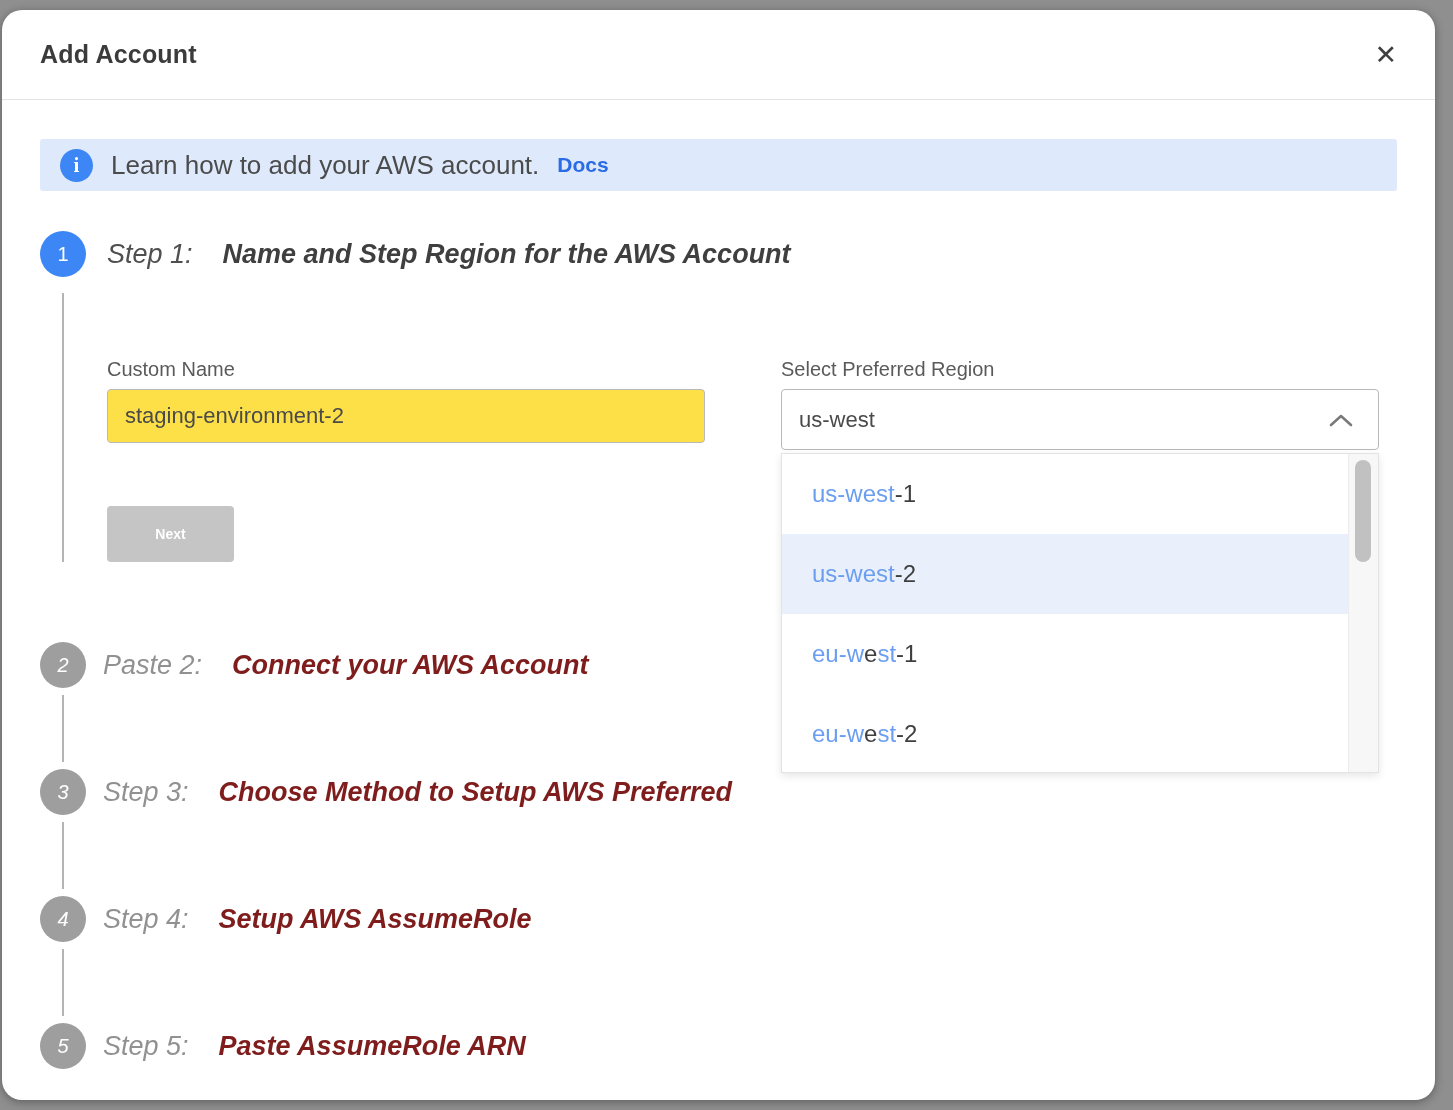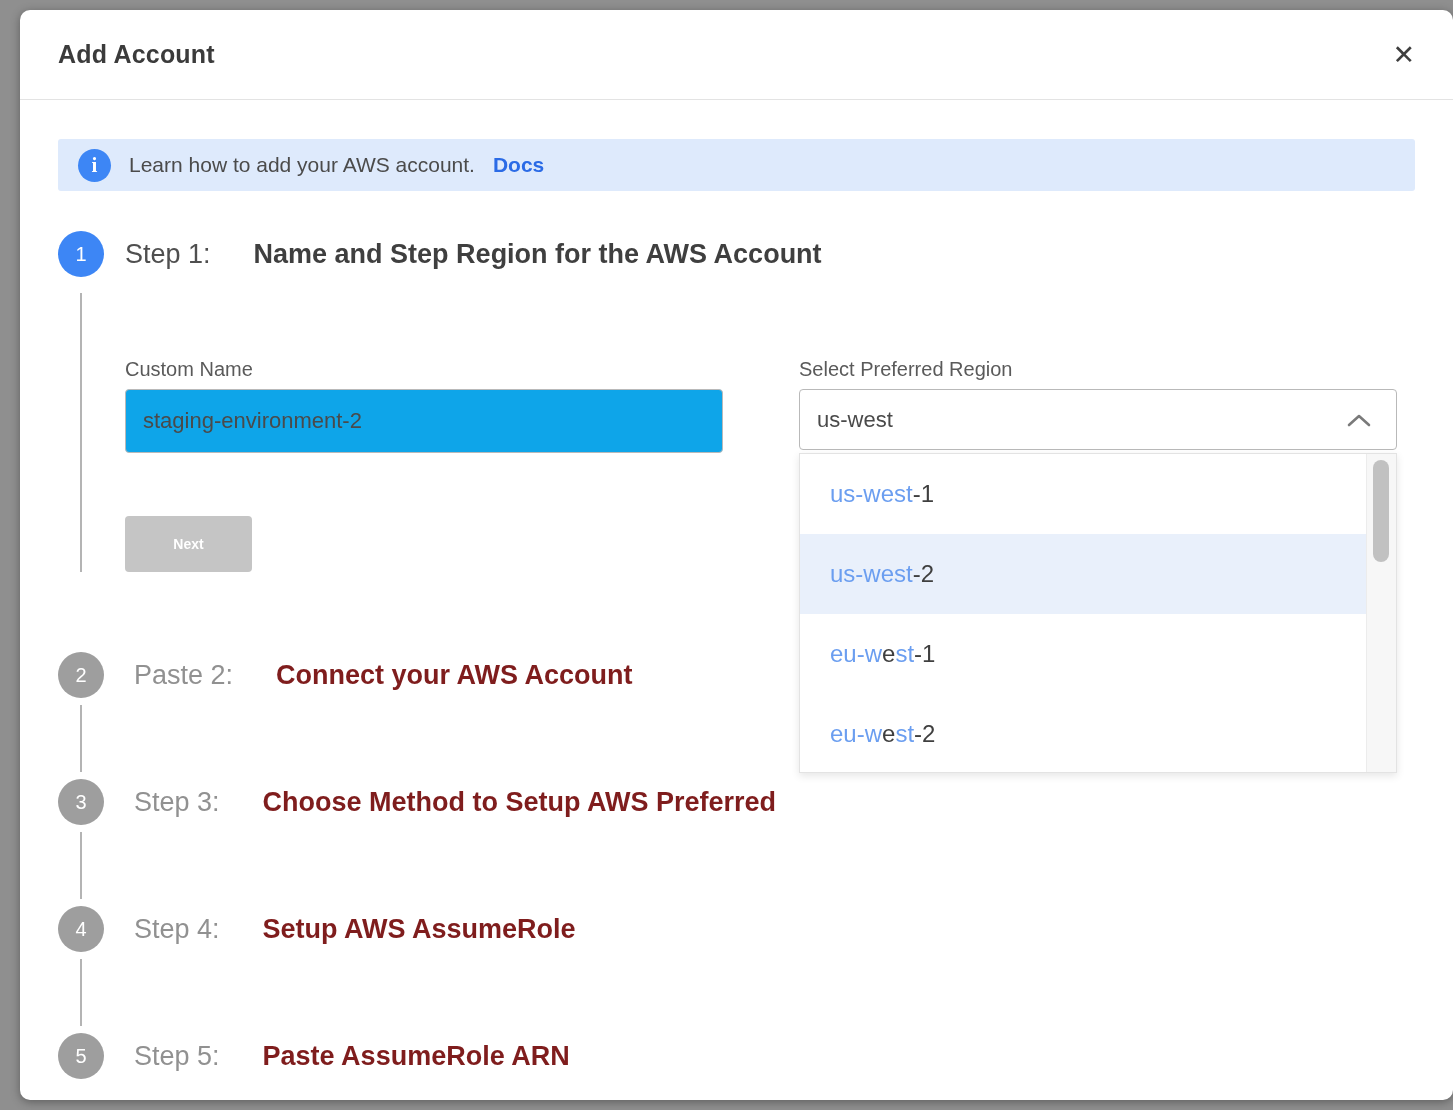--- a/index.html
+++ b/index.html
@@ -14,24 +14,24 @@
   }
   *{box-sizing:border-box;margin:0;padding:0;}
   html,body{width:1453px;height:1110px;}
   body{
     background:#8f8f8f;
     font-family:"Liberation Sans","DejaVu Sans",sans-serif;
     position:relative;
   }
   .modal{
     position:absolute;
-    left:20px;top:10px;
+    left:2px;top:10px;
     width:1433px;height:1090px;
     background:#ffffff;
-    border-radius:10px;
+    border-radius:20px;
     overflow:hidden;
     box-shadow:0 2px 10px rgba(0,0,0,.35);
   }
   
   .modal-header{
     height:90px;
     padding:0 38px;
     display:flex;
     align-items:center;
     justify-content:space-between;
@@ -67,28 +67,28 @@
     width:33px;height:33px;
     border-radius:50%;
     background:var(--accent-blue);
     color:#fff;
     display:flex;align-items:center;justify-content:center;
     font-size:21px;
     font-weight:700;
     font-family:"Liberation Serif","DejaVu Serif",serif;
     flex:none;
   }
-  .banner-text{font-size:21px;color:#4b4b4b;}
+  .banner-text{font-size:26px;color:#4b4b4b;}
   .banner-link{
     font-size:21px;color:var(--link-blue);
     font-weight:700;text-decoration:none;
   }
   
   .steps{margin-top:40px;}
-  .step-row{display:flex;align-items:center;gap:30px;height:46px;}
+  .step-row{display:flex;align-items:center;gap:17px;height:46px;font-style:italic;}
   .step-circle{
     width:46px;height:46px;border-radius:50%;
     background:var(--inactive-gray);
     color:#fff;font-size:20px;
     display:flex;align-items:center;justify-content:center;
     flex:none;
   }
   .step-circle.active{background:var(--accent-blue);}
   .step-prefix{font-size:27px;color:#919191;font-weight:400;}
   .step-title{font-size:27px;color:#7f1d1d;font-weight:700;margin-left:13px;}
@@ -107,28 +107,28 @@
   .step1-content{flex:1;margin-left:21px;}
   .step1-title-row{height:46px;display:flex;align-items:center;}
   .step1-form{
     margin-top:81px;
     display:flex;
     gap:76px;
   }
   .form-col{width:598px;flex:none;}
   .field-label{font-size:20px;color:#5a5a5a;margin-bottom:8px;}
   .text-input{
-    width:100%;height:64px;
+    width:100%;height:54px;
     border:1px solid var(--border-gray);
     border-radius:4px;
     font-size:22px;color:#4a4a4a;
     padding:0 17px;
     font-family:inherit;
     outline:none;
-    background:#0ea5e9;
+    background:#fde047;
   }
   .next-btn{
     margin-top:63px;
     width:127px;height:56px;
     background:#c5c5c5;
     border:none;border-radius:4px;
     color:#fff;font-size:14px;font-weight:700;
     font-family:inherit;
     cursor:default;
   }

